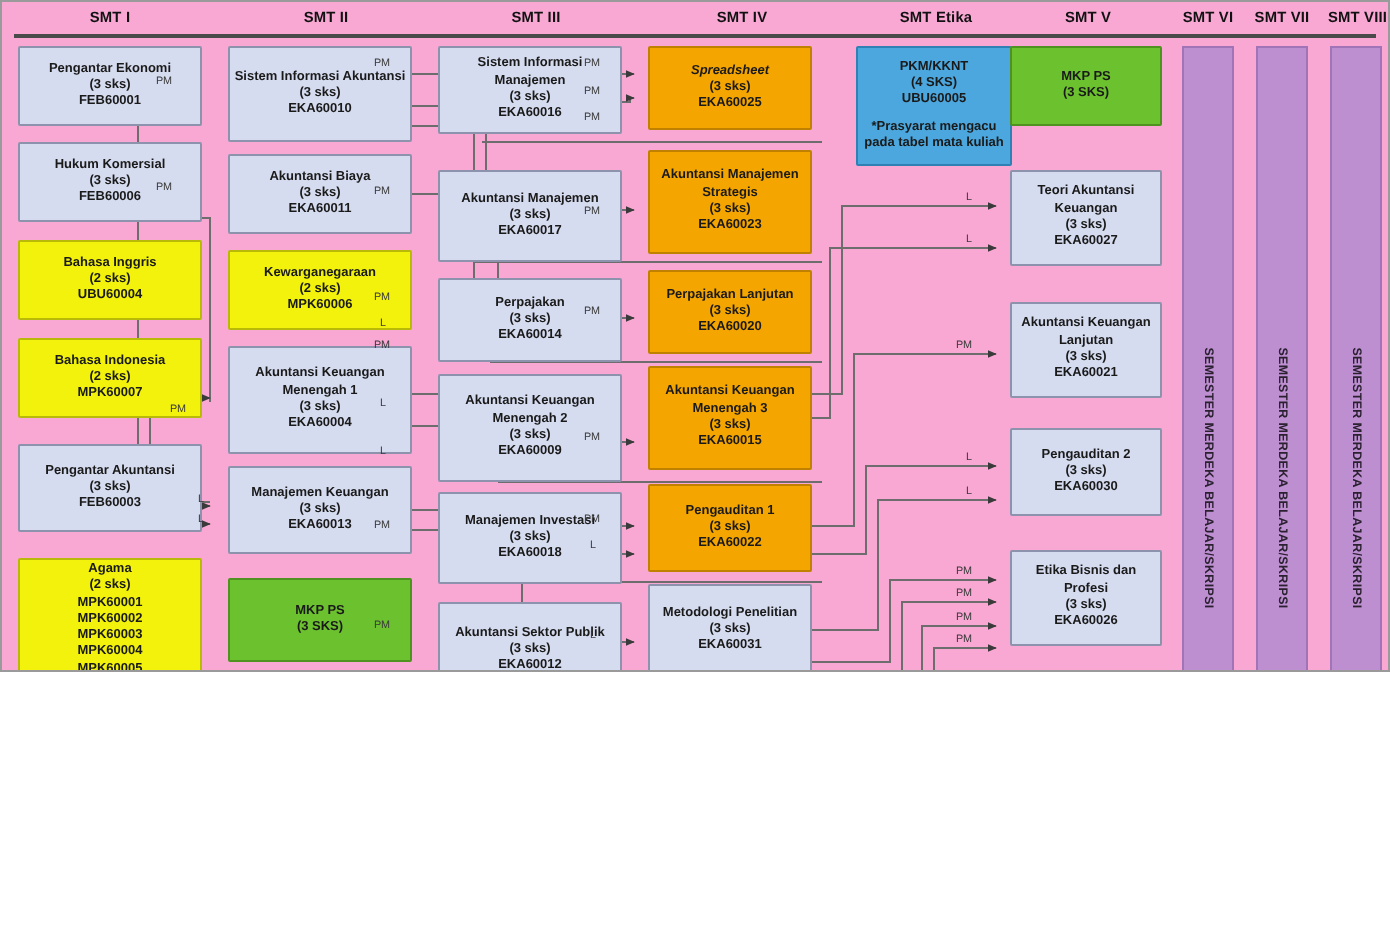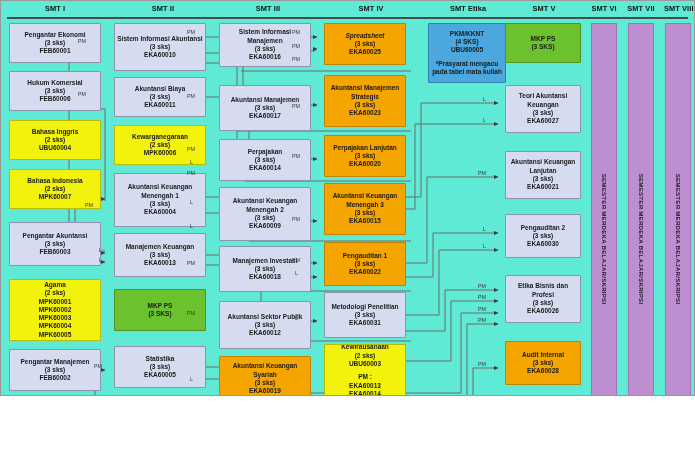--- a/index.html
+++ b/index.html
@@ -1,20 +1,20 @@
 <!DOCTYPE html>
 <html><head>
 <meta charset="utf-8">
 <style>
   html,body{margin:0;padding:0;background:#ffffff;}
   body{font-family:"Liberation Sans",sans-serif;}
   #root{
     position:relative;
-    width:695px;height:396px;
-    background:#5eead4;
+    width:695px;height:336px;
+    background:#f9a8d4;
     border:1px solid #9a9a9a;
     box-sizing:border-box;
     overflow:hidden;
   }
   
   .hdr{
     position:absolute;
     top:3px;
     text-align:center;
     font-size:7.4px;

